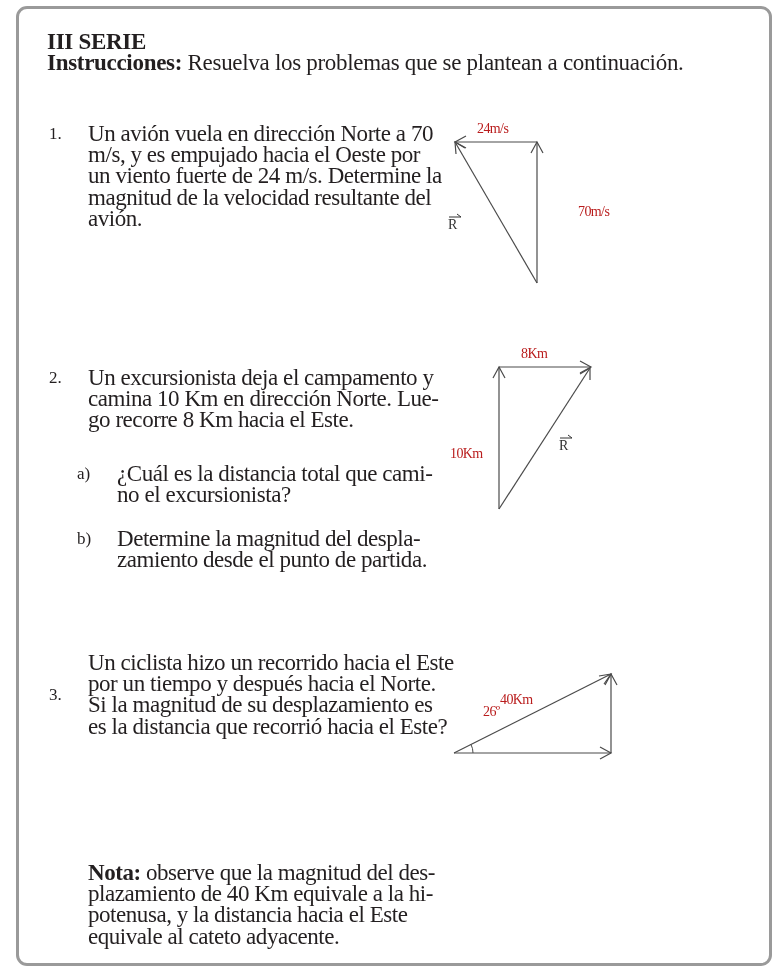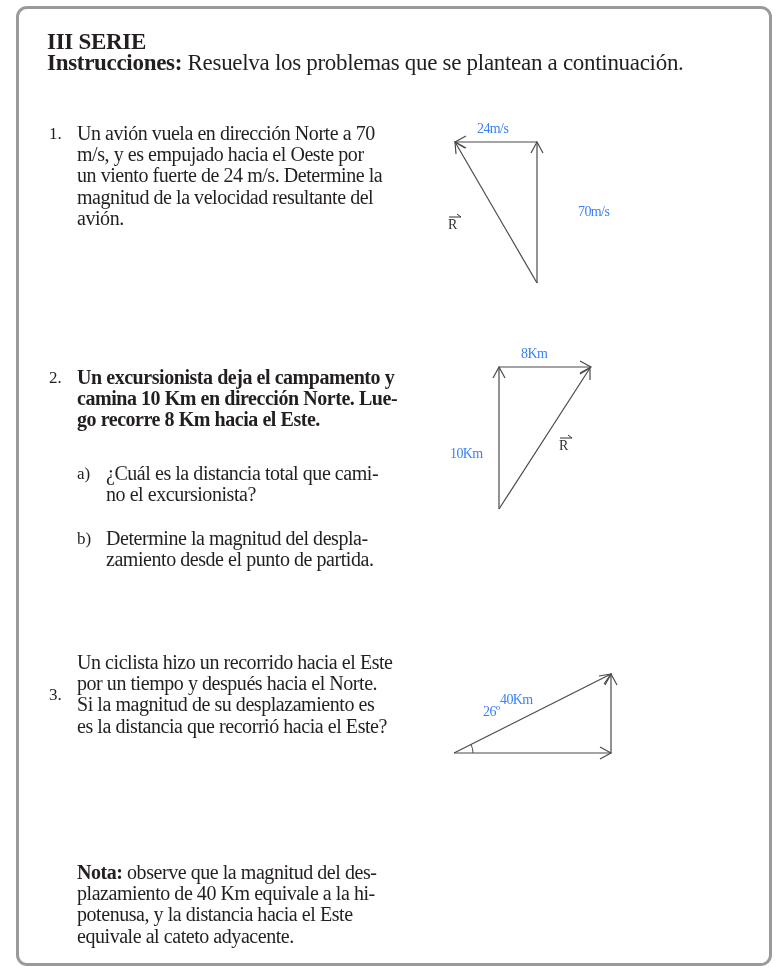--- a/index.html
+++ b/index.html
@@ -5,26 +5,26 @@
   html, body { margin: 0; padding: 0; background: #ffffff; }
   body { width: 784px; height: 971px; position: relative; overflow: hidden;
          font-family: "Liberation Serif", "DejaVu Serif", serif; color: #231f20; }
   .frame { position: absolute; left: 16px; top: 6px; width: 750px; height: 954px;
            border: 3px solid #9a9a9a; border-radius: 11px; box-sizing: content-box; }
   .txt { position: absolute; font-size: 23px; line-height: 21px; letter-spacing: -0.3px; white-space: nowrap; }
   .b { font-weight: bold; }
   .title { left: 47px; top: 31px; }
   .instr { left: 47px; top: 52px; }
   .num { position: absolute; font-size: 17px; line-height: 21px; }
-  .para { position: absolute; font-size: 20px; line-height: 21.2px; letter-spacing: -0.45px; }
+  .para { position: absolute; font-size: 23px; line-height: 21.2px; letter-spacing: -0.45px; margin-left: 11px; }
   .para div { white-space: nowrap; }
   svg.dg { position: absolute; left: 0; top: 0; width: 784px; height: 971px; overflow: visible; }
   svg.dg line, svg.dg polyline { stroke: #4a4a4a; stroke-width: 1.2; fill: none; }
   svg.dg path.arc { stroke: #4a4a4a; stroke-width: 1; fill: none; }
-  .lbl { position: absolute; font-size: 14px; line-height: 16px; letter-spacing: -0.6px; white-space: nowrap; color: #3b82f6; }
+  .lbl { position: absolute; font-size: 14px; line-height: 16px; letter-spacing: -0.6px; white-space: nowrap; color: #b91c1c; }
   .vec { position: absolute; font-size: 14px; line-height: 16px; color: #333; }
   .vec .arrow { position: absolute; left: 0px; top: -5px; width: 14px; height: 6px; }
 </style>
 </head>
 <body>
 
 <div class="frame"></div>
 
 <div class="txt title b">III SERIE</div>
 <div class="txt instr"><span class="b">Instrucciones:</span><span> Resuelva los problemas que se plantean a continuación.</span></div>
@@ -35,21 +35,21 @@
     <div>Un avión vuela en dirección Norte a 70</div>
     <div>m/s, y es empujado hacia el Oeste por</div>
     <div>un viento fuerte de 24 m/s. Determine la</div>
     <div>magnitud de la velocidad resultante del</div>
     <div>avión.</div>
   </div>
 </div>
 
 <div>
   <div class="num" style="left:49px; top:367px;">2.</div>
-  <div class="para" style="left:77px; top:367px;font-weight:bold;">
+  <div class="para" style="left:77px; top:367px;">
     <div>Un excursionista deja el campamento y</div>
     <div>camina 10 Km en dirección Norte. Lue-</div>
     <div>go recorre 8 Km hacia el Este.</div>
   </div>
   <div class="num" style="left:77px; top:463px;">a)</div>
   <div class="para" style="left:106px; top:463px;">
     <div>¿Cuál es la distancia total que cami-</div>
     <div>no el excursionista?</div>
   </div>
   <div class="num" style="left:77px; top:528px;">b)</div>

